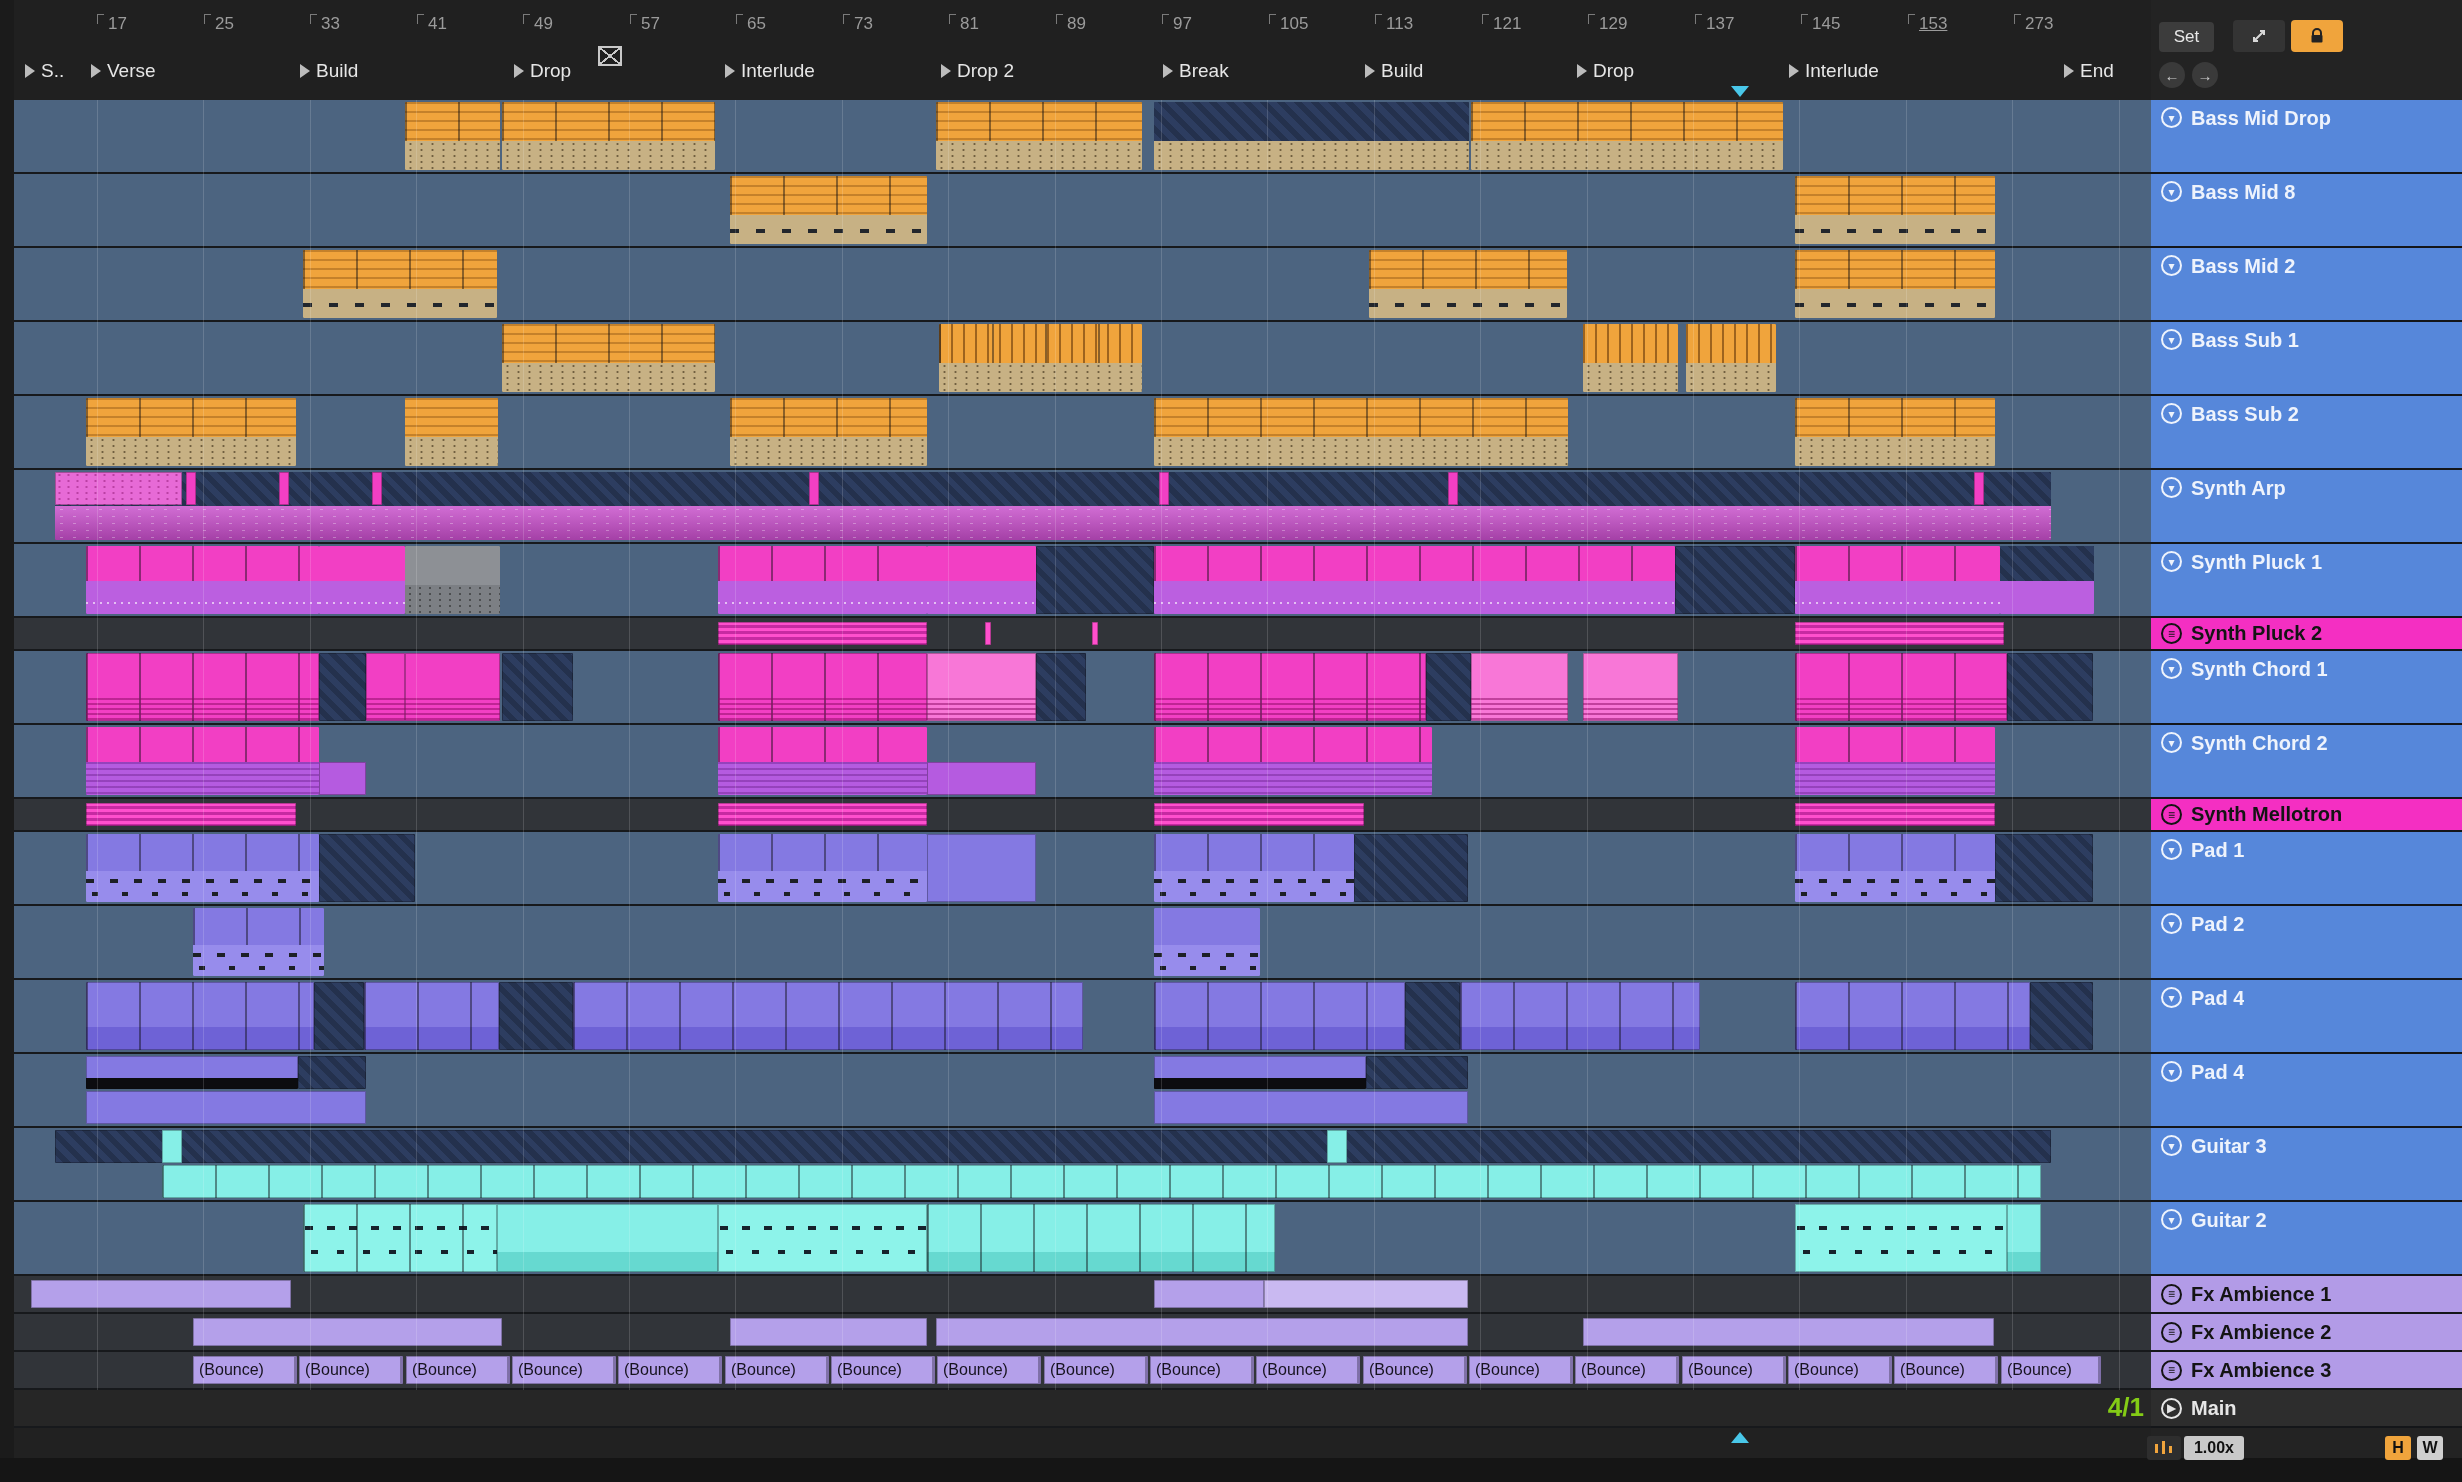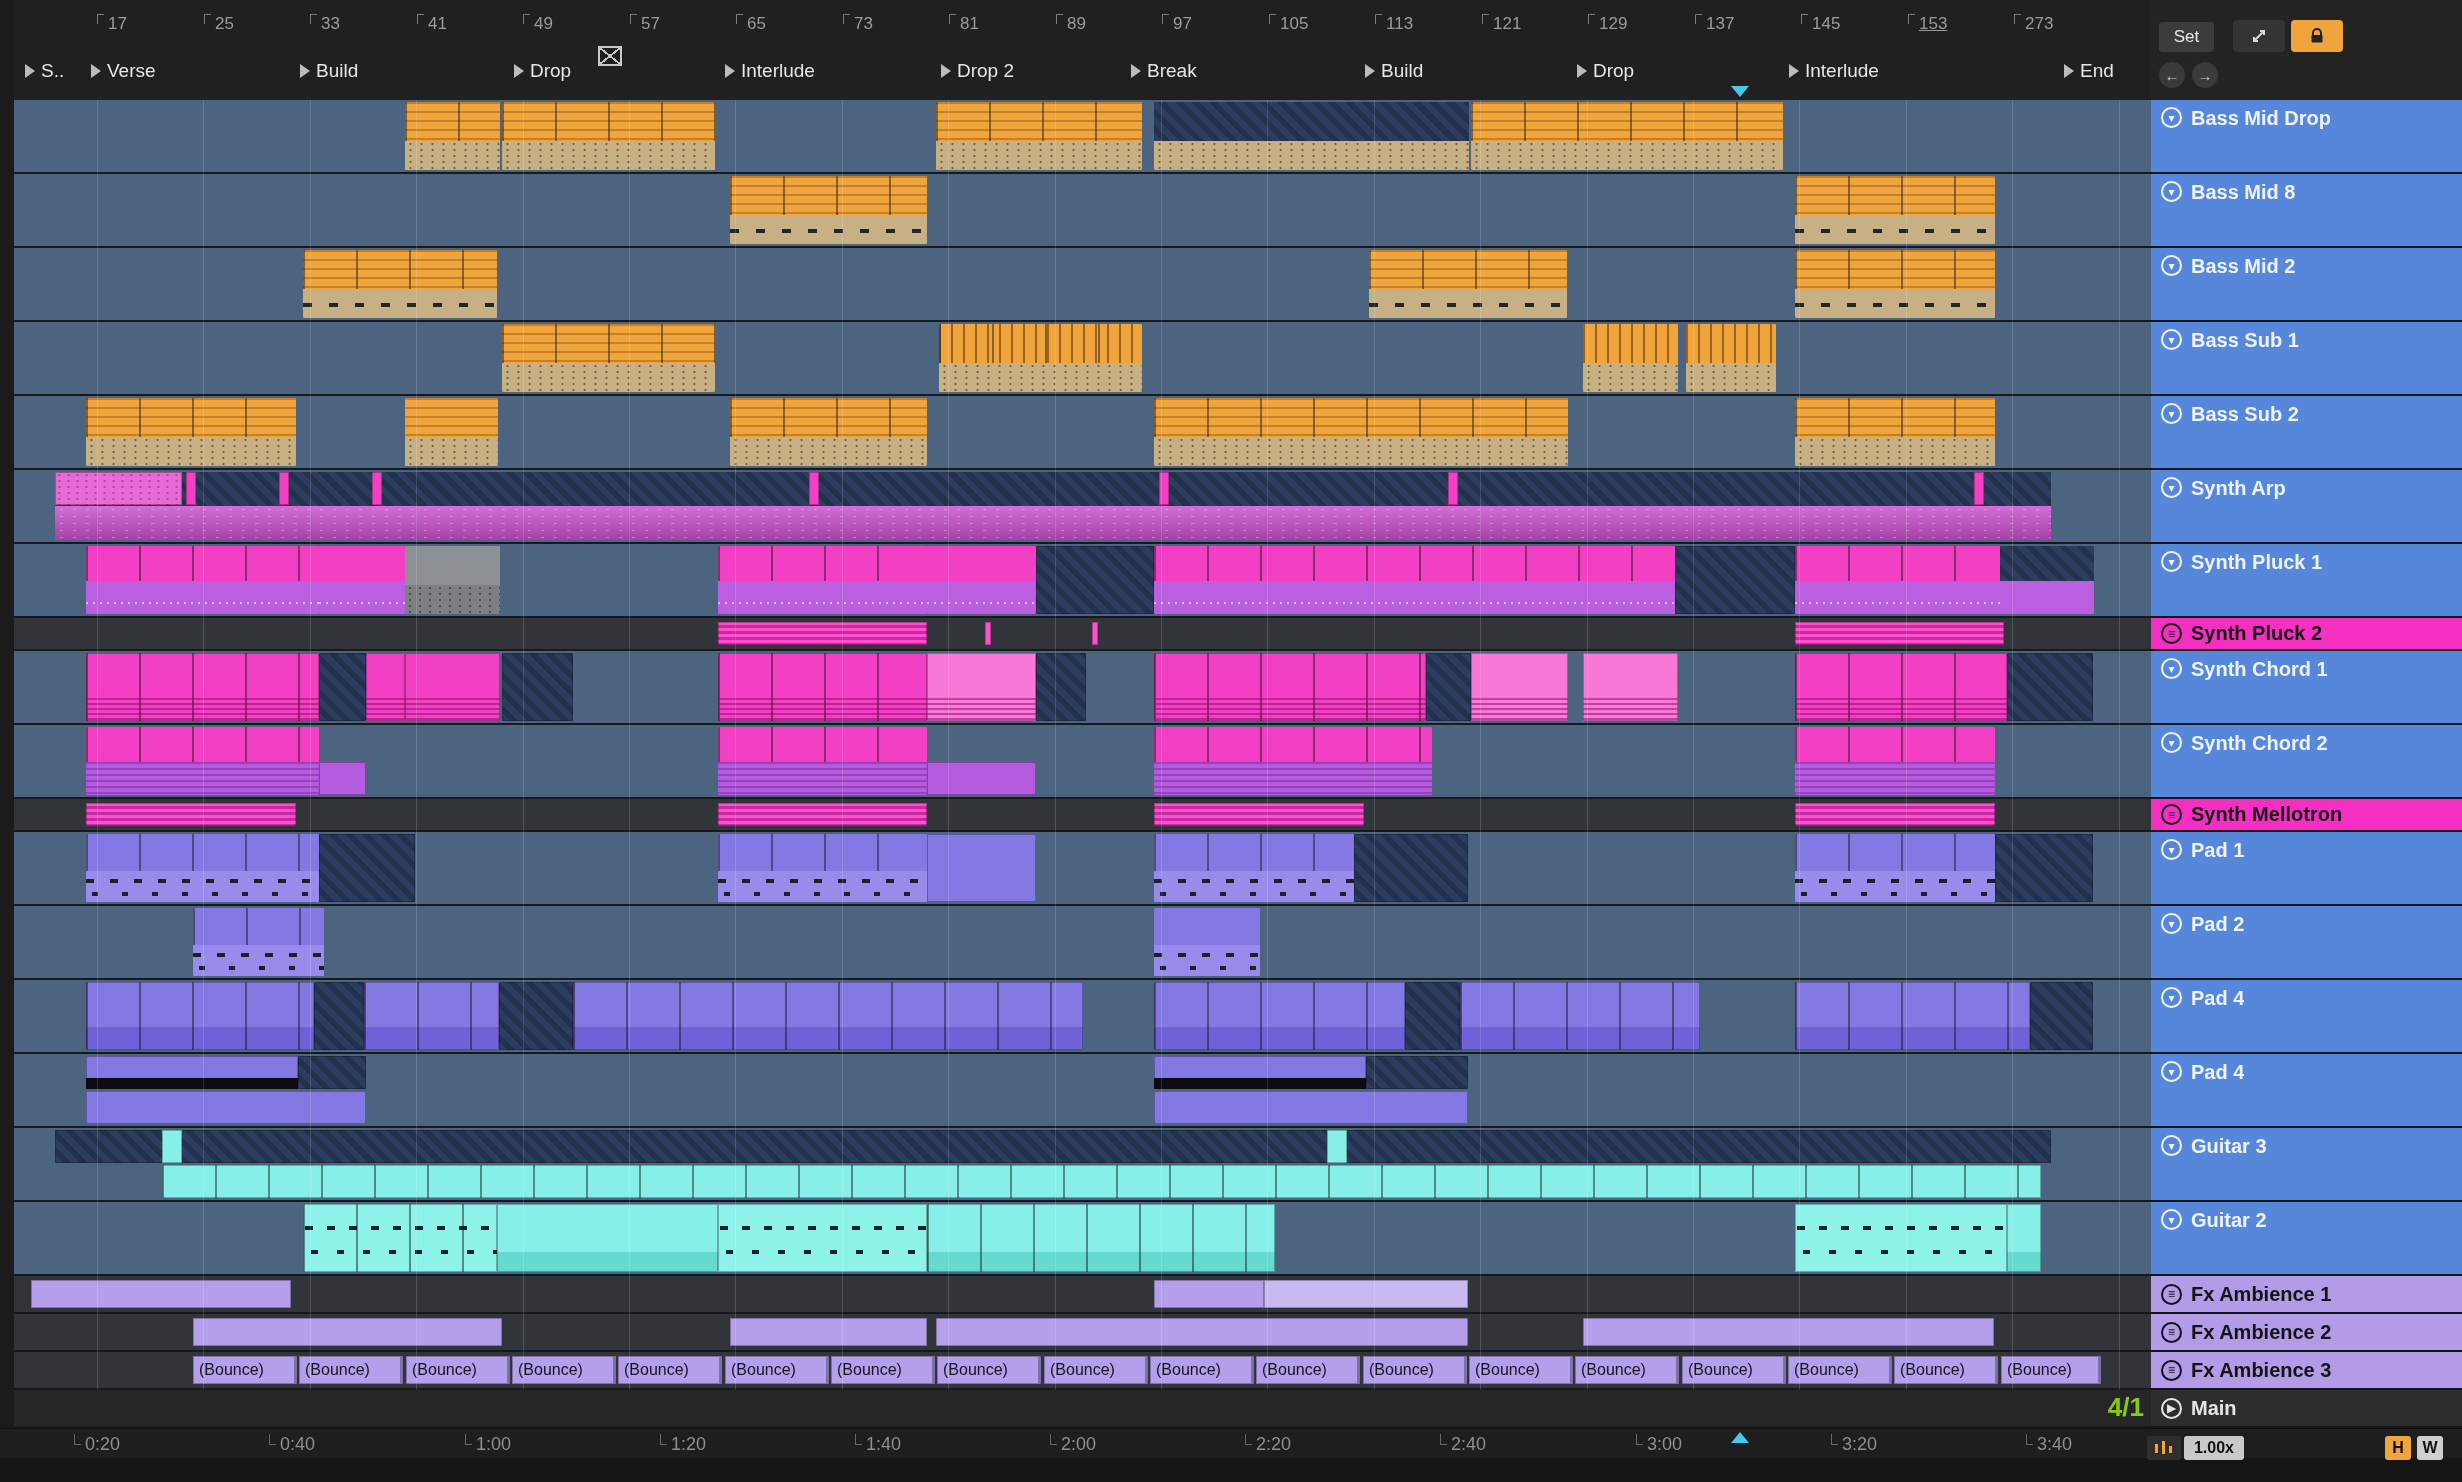--- a/index.html
+++ b/index.html
@@ -473,21 +473,21 @@
         <span>Drop</span>
       </div>
       <div class="locator" style="left: 725px;">
         <i class="flag"></i>
         <span>Interlude</span>
       </div>
       <div class="locator" style="left: 941px;">
         <i class="flag"></i>
         <span>Drop 2</span>
       </div>
-      <div class="locator" style="left: 1123px; padding-left: 8px;">
+      <div class="locator" style="left: 1155px; padding-left: 8px;">
         <i class="flag"></i>
         <span>Break</span>
       </div>
       <div class="locator" style="left: 1365px;">
         <i class="flag"></i>
         <span>Build</span>
       </div>
       <div class="locator" style="left: 1577px;">
         <i class="flag"></i>
         <span>Drop</span>
@@ -585,33 +585,20 @@
         <span class="tname">Fx Ambience 3</span>
       </div>
       <div class="hdr hdr-main hdr-slim" style="top: 1390px; height: 38px;">
         <span class="circle">▶</span>
         <span class="tname">Main</span>
       </div>
     </div>
 
   <div class="timesig">4/1</div>
 
-  <div class="time-ruler">
-      <span class="time-label" style="left: 74px;">0:20</span>
-      <span class="time-label" style="left: 269px;">0:40</span>
-      <span class="time-label" style="left: 465px;">1:00</span>
-      <span class="time-label" style="left: 660px;">1:20</span>
-      <span class="time-label" style="left: 855px;">1:40</span>
-      <span class="time-label" style="left: 1050px;">2:00</span>
-      <span class="time-label" style="left: 1245px;">2:20</span>
-      <span class="time-label" style="left: 1440px;">2:40</span>
-      <span class="time-label" style="left: 1636px;">3:00</span>
-      <span class="time-label" style="left: 1831px;">3:20</span>
-      <span class="time-label" style="left: 2026px;">3:40</span>
-    </div>
   <div class="bottom-strip"></div>
 
   <div class="chrome">
     <button class="btn btn-set">Set</button>
     <button class="btn btn-expand">
       <svg width="18" height="18" viewBox="0 0 18 18">
         <path d="M4 14 L14 4 M10 4 h4 v4 M8 14 h-4 v-4" stroke="#d8d8d8" stroke-width="2" fill="none"></path>
       </svg>
     </button>
     <button class="btn btn-lock">

